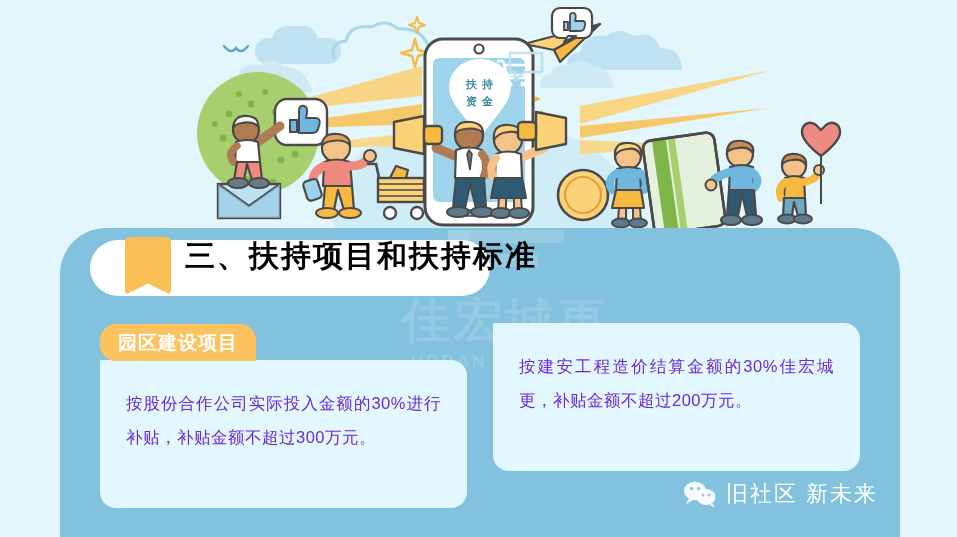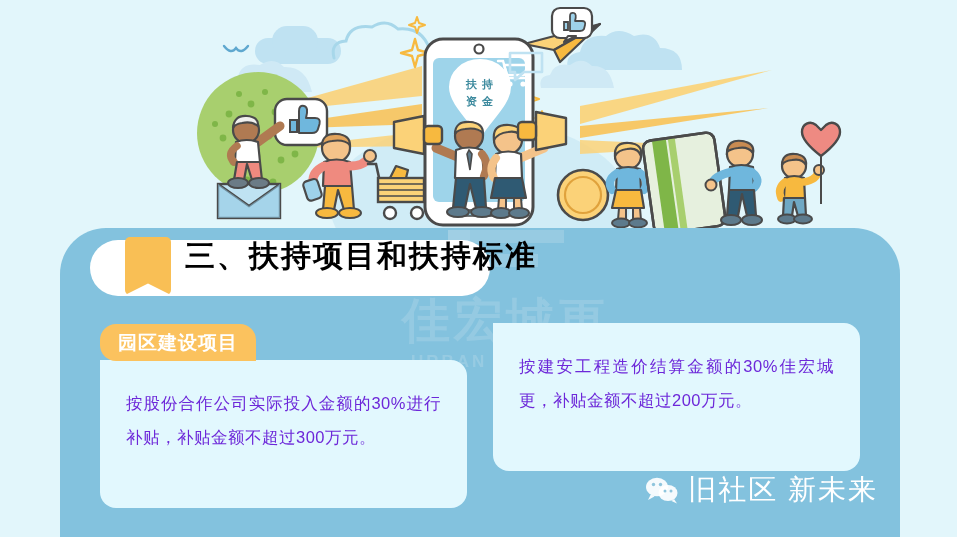--- a/index.html
+++ b/index.html
@@ -66,21 +66,21 @@
     margin-top:-1px;background:#e2f8fe;border-radius:0 16px 16px 16px;
     min-height:148px;padding:26px 26px 22px 26px;box-sizing:border-box;
   }
   .card-text{
     font-size:16.5px;color:#6d28d9;line-height:34px;letter-spacing:.5px;
     text-align:justify;
   }
 
   
   .wechat{position:absolute;right:22px;bottom:28px;display:flex;align-items:center;gap:9px;}
-  .wechat-label{font-size:28px;color:#ffffff;letter-spacing:2px;}
+  .wechat-label{font-size:22px;color:#ffffff;letter-spacing:2px;}
 
   
   .ill{position:absolute;}
   svg{display:block;overflow:visible;}
 </style>
 </head>
 <body>
 
 <div id="stage">
 

